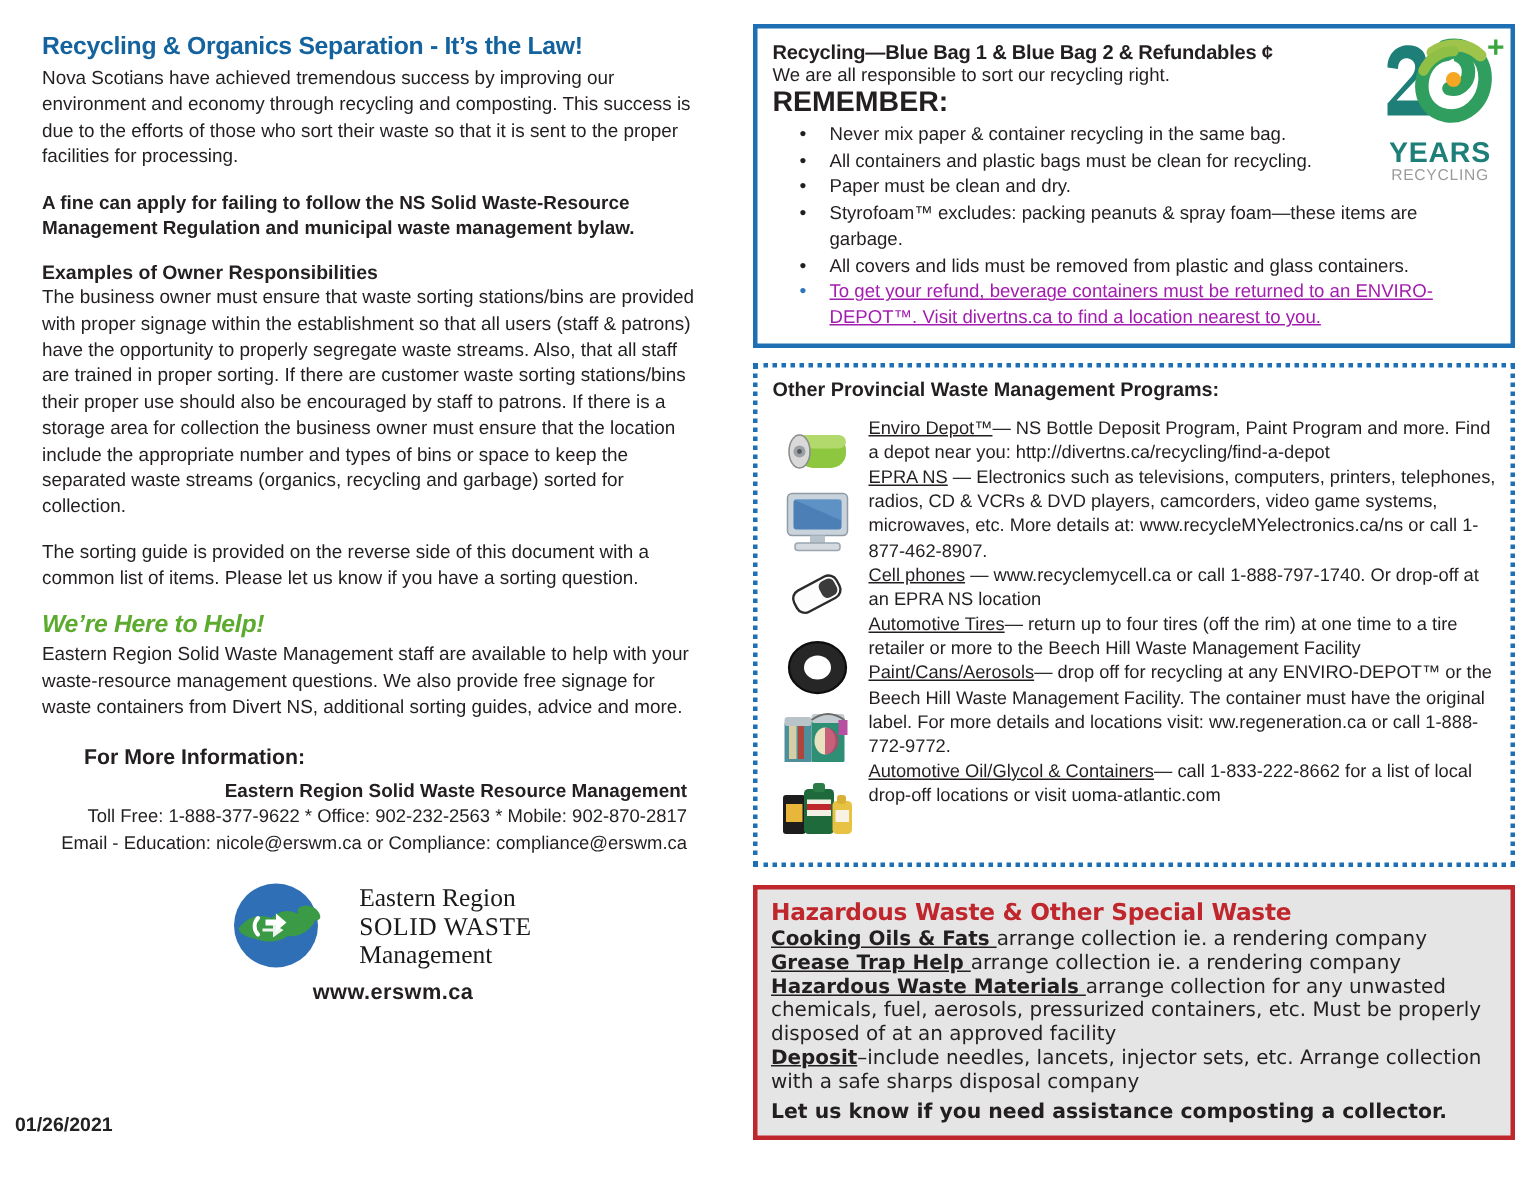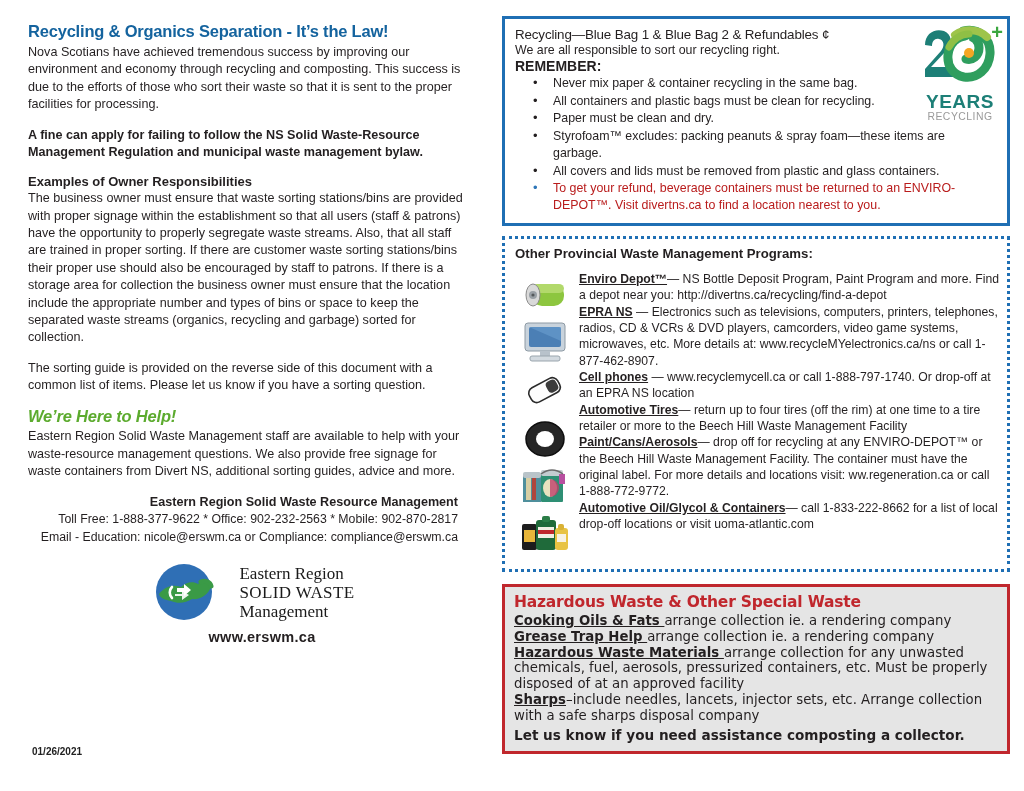--- a/index.html
+++ b/index.html
@@ -99,53 +99,53 @@
   .web-url {
     text-align: center;
     font-size: 14.5px;
     font-weight: bold;
     margin-top: 5px;
     padding-left: 24px;
     letter-spacing: .3px;
   }
   .datestamp {
     position: absolute;
-    left: 32px;
+    left: 10px;
     bottom: 34px;
-    font-size: 10px;
+    font-size: 13px;
     font-weight: bold;
     color: #222;
     margin-top: 32px;
   }
   
   .col-right {
     width: 532px;
     padding: 16px 14px 0 10px;
     box-sizing: border-box;
     display: flex;
     flex-direction: column;
   }
   .box-blue {
     border: 3px solid #1f6fb4;
     padding: 8px 10px 8px 10px;
     position: relative;
     background: #fff;
   }
   .box-blue h3 {
     font-size: 13.4px;
-    font-weight: normal;
+    font-weight: bold;
     margin: 0 0 1px 0;
     letter-spacing: -.15px;
   }
   .box-blue .lead {
     font-size: 12.4px;
     margin: 0 0 1px 0;
   }
   .box-blue .remember {
-    font-size: 14px;
+    font-size: 19px;
     font-weight: bold;
     margin: 0 0 1px 0;
   }
   ul.bullets {
     margin: 0;
     padding: 0 0 0 18px;
     list-style: none;
   }
   ul.bullets li {
     font-size: 12.4px;
@@ -154,21 +154,21 @@
     padding-left: 20px;
     margin-bottom: 1px;
   }
   ul.bullets li::before {
     content: "\2022";
     position: absolute;
     left: 0;
     top: -1px;
     font-size: 13px;
   }
-  ul.bullets li.blue-item { color: #b91c1c; }
+  ul.bullets li.blue-item { color: #a21caf; text-decoration: underline; }
   ul.bullets li.blue-item::before { color: #2e76b8; }
 
   .years-logo {
     position: absolute;
     right: 6px;
     top: 6px;
     width: 82px;
     height: 92px;
     text-align: center;
   }
@@ -209,21 +209,21 @@
     flex-direction: column;
     align-items: center;
   }
   .prog-body {
     font-size: 12.2px;
     line-height: 1.34;
     flex: 1;
     padding-left: 4px;
   }
   .prog-body .term {
-    font-weight: bold;
+    font-weight: normal;
     text-decoration: underline;
     margin-top: 32px;
   }
   .prog-body p { margin: 0 0 0 0; }
 
   .box-red {
     border: 3px solid #c0272d;
     margin-top: 12px;
     padding: 6px 8px 8px 9px;
     background: #e5e5e5;
@@ -268,20 +268,21 @@
     <p class="bold">A fine can apply for failing to follow the NS Solid Waste-Resource Management  Regulation and municipal waste management bylaw.</p>
 
     <h2 class="sub">Examples of Owner Responsibilities</h2>
     <p class="body">The business owner must ensure that waste sorting stations/bins are provided with proper signage within the establishment so that all users (staff &amp; patrons) have the opportunity to properly segregate waste streams. Also, that all staff are trained in proper sorting. If there are customer waste sorting stations/bins their proper use should also be encouraged by staff to patrons. If there is a storage area for collection the business owner must ensure that the location include the appropriate number and types of bins or space to keep the separated waste streams (organics, recycling and garbage) sorted for collection.</p>
 
     <p class="body">The sorting guide is provided on the reverse side of this document with a common list of items. Please let us know if you have a sorting question.</p>
 
     <h1 class="green-head">We’re Here to Help!</h1>
     <p class="body">Eastern Region Solid Waste Management staff are available to help with your waste-resource management questions. We also provide free signage for waste containers from Divert NS, additional sorting guides, advice and more.</p>
 
+    <div class="more-info">For More Information:</div>
 
     <div class="contact-block">
       <div class="org">Eastern Region Solid Waste Resource Management</div>
       <div>Toll Free: 1-888-377-9622 * Office: 902-232-2563 * Mobile: 902-870-2817</div>
       <div>Email  - Education: nicole@erswm.ca  or Compliance: compliance@erswm.ca</div>
     </div>
 
     <div class="logo-wrap">
       <div class="logo-mark">
         <svg viewBox="0 0 66 64" width="66" height="64">
@@ -432,19 +433,19 @@
       <p class="line">
         <span class="term">Cooking Oils &amp; Fats </span><span>arrange collection ie. a rendering company</span>
       </p>
       <p class="line">
         <span class="term">Grease Trap Help </span><span>arrange collection ie. a rendering company</span>
       </p>
       <p class="line">
         <span class="term">Hazardous Waste Materials </span><span>arrange collection for any unwasted chemicals, fuel, aerosols, pressurized containers, etc. Must be properly disposed of at an approved facility</span>
       </p>
       <p class="line">
-        <span class="term">Sharps</span><span>–include needles, lancets, injector sets, etc.  Arrange collection with a safe sharps disposal company</span>
+        <span class="term">Deposit</span><span>–include needles, lancets, injector sets, etc.  Arrange collection with a safe sharps disposal company</span>
       </p>
       <p class="line closing">Let us know if you need assistance composting a collector.</p>
     </div>
 
   </div>
 </div>
 
 </body></html>

